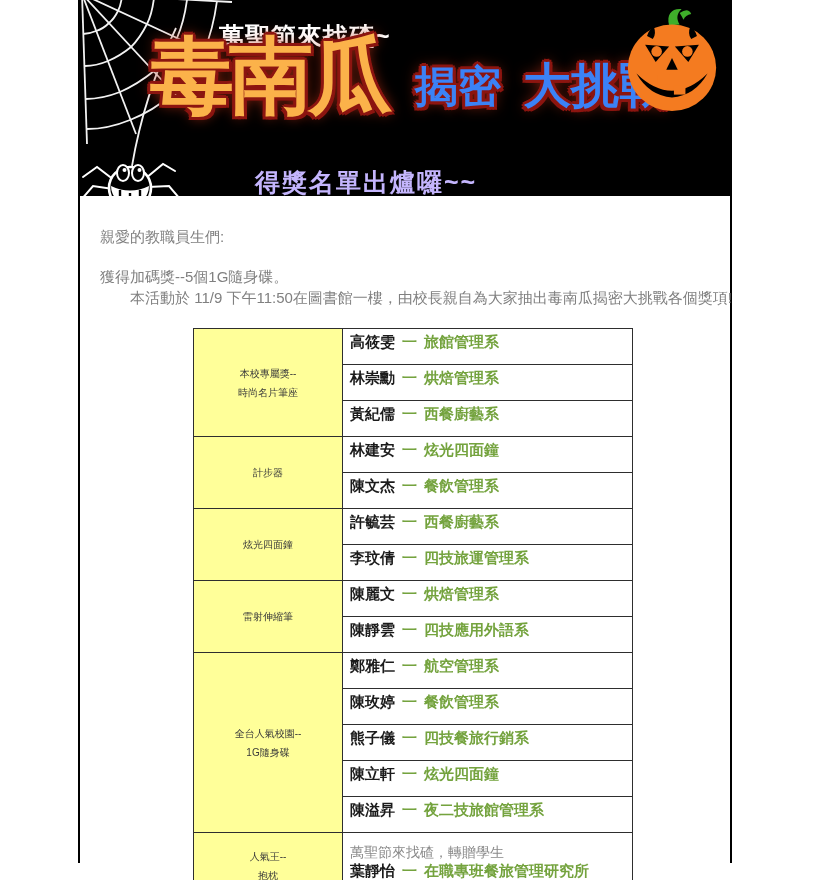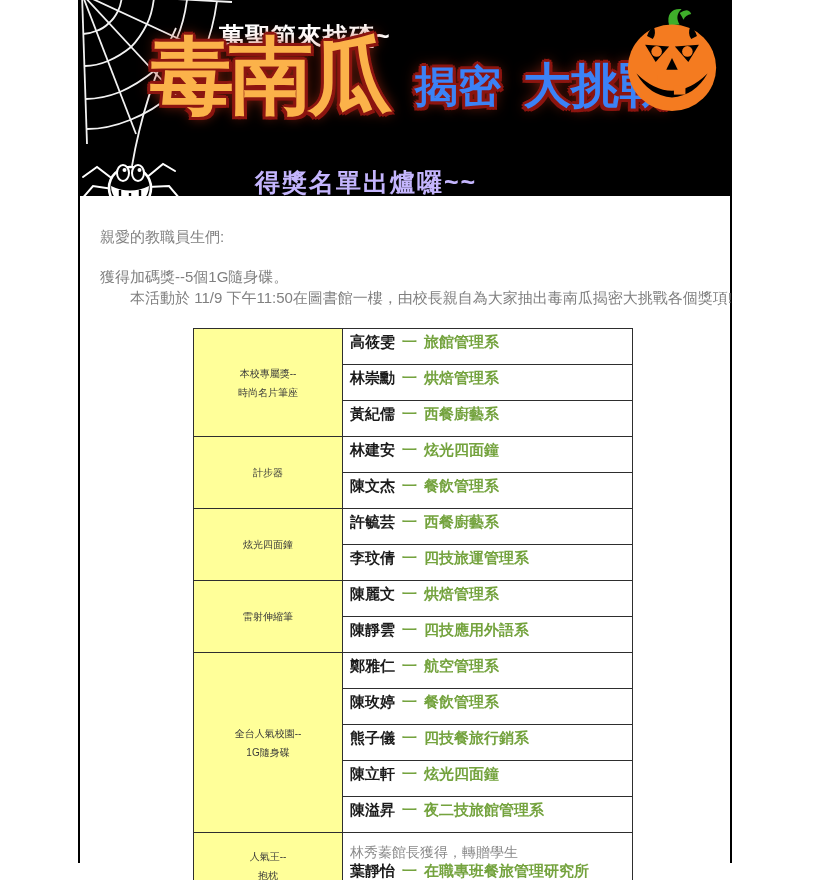--- a/index.html
+++ b/index.html
@@ -234,21 +234,21 @@
           <span class="w-name">陳溢昇</span><span class="w-dash">一</span><span class="w-dept">夜二技旅館管理系</span>
         </td>
       </tr>
 
       <tr>
         <td class="prize">
           <div>人氣王--</div>
           <div>抱枕</div>
         </td>
         <td class="winner winner-tall">
-          <div class="w-note">林秀蓁館長獲得，轉贈學生</div>
+          <div class="w-note">萬聖節來找碴，轉贈學生</div>
           <div>
             <span class="w-name">葉靜怡</span><span class="w-dash">一</span><span class="w-dept">在職專班餐旅管理研究所</span>
           </div>
         </td>
       </tr>
     </tbody>
       </table>
 
   </div>
 </div>

